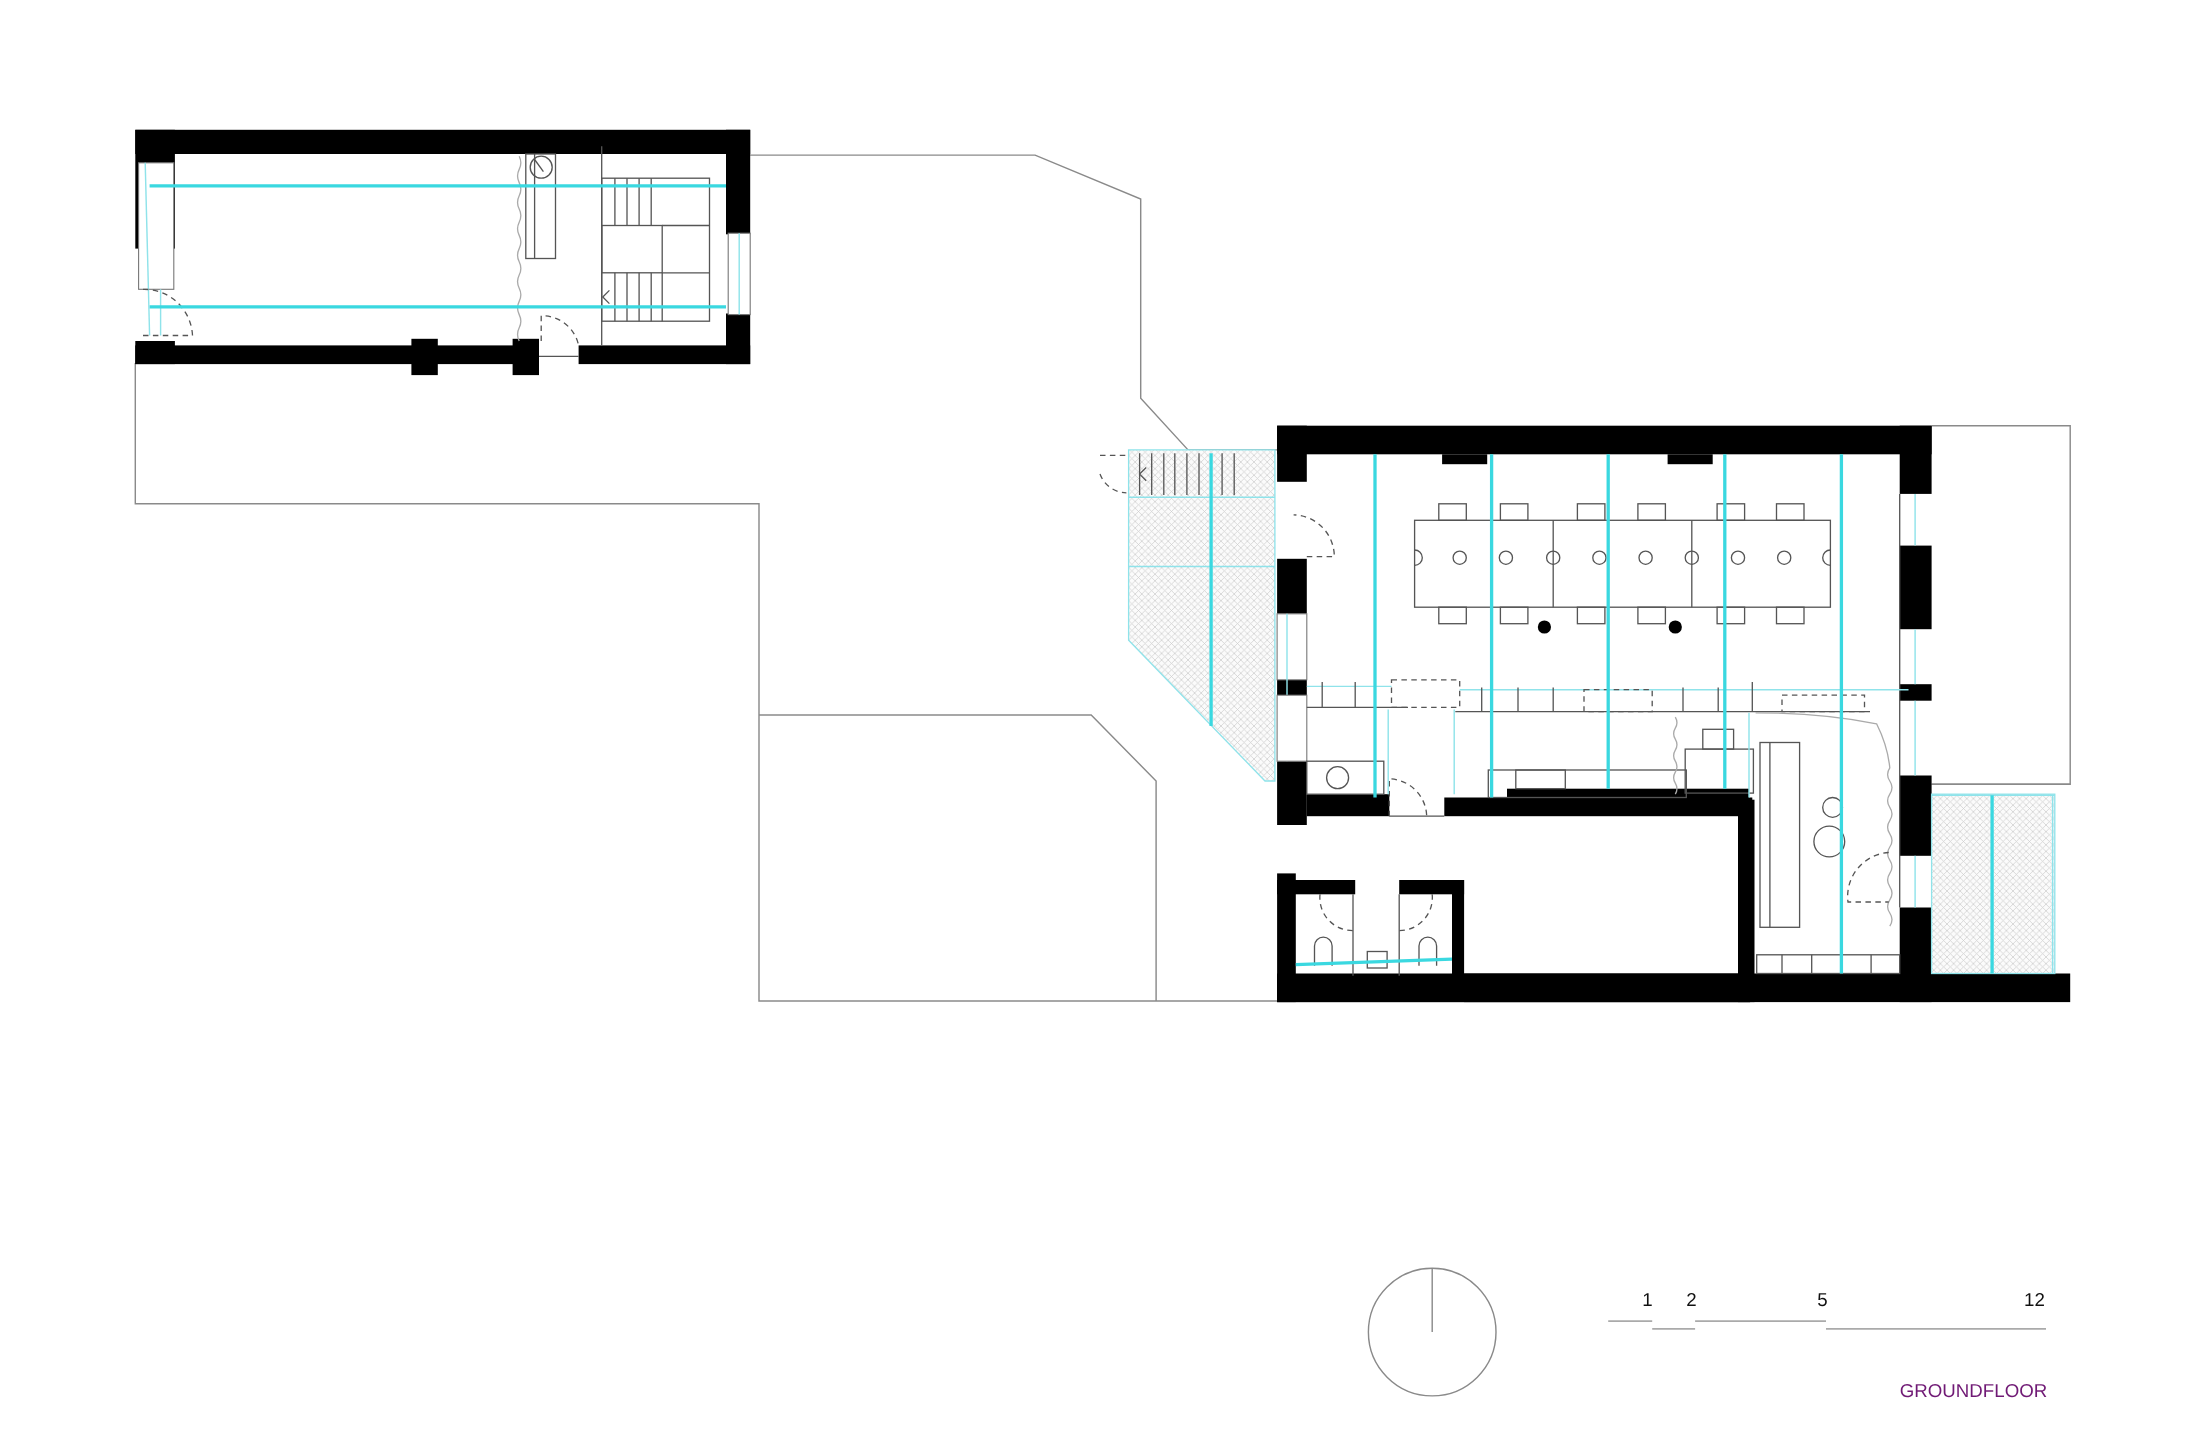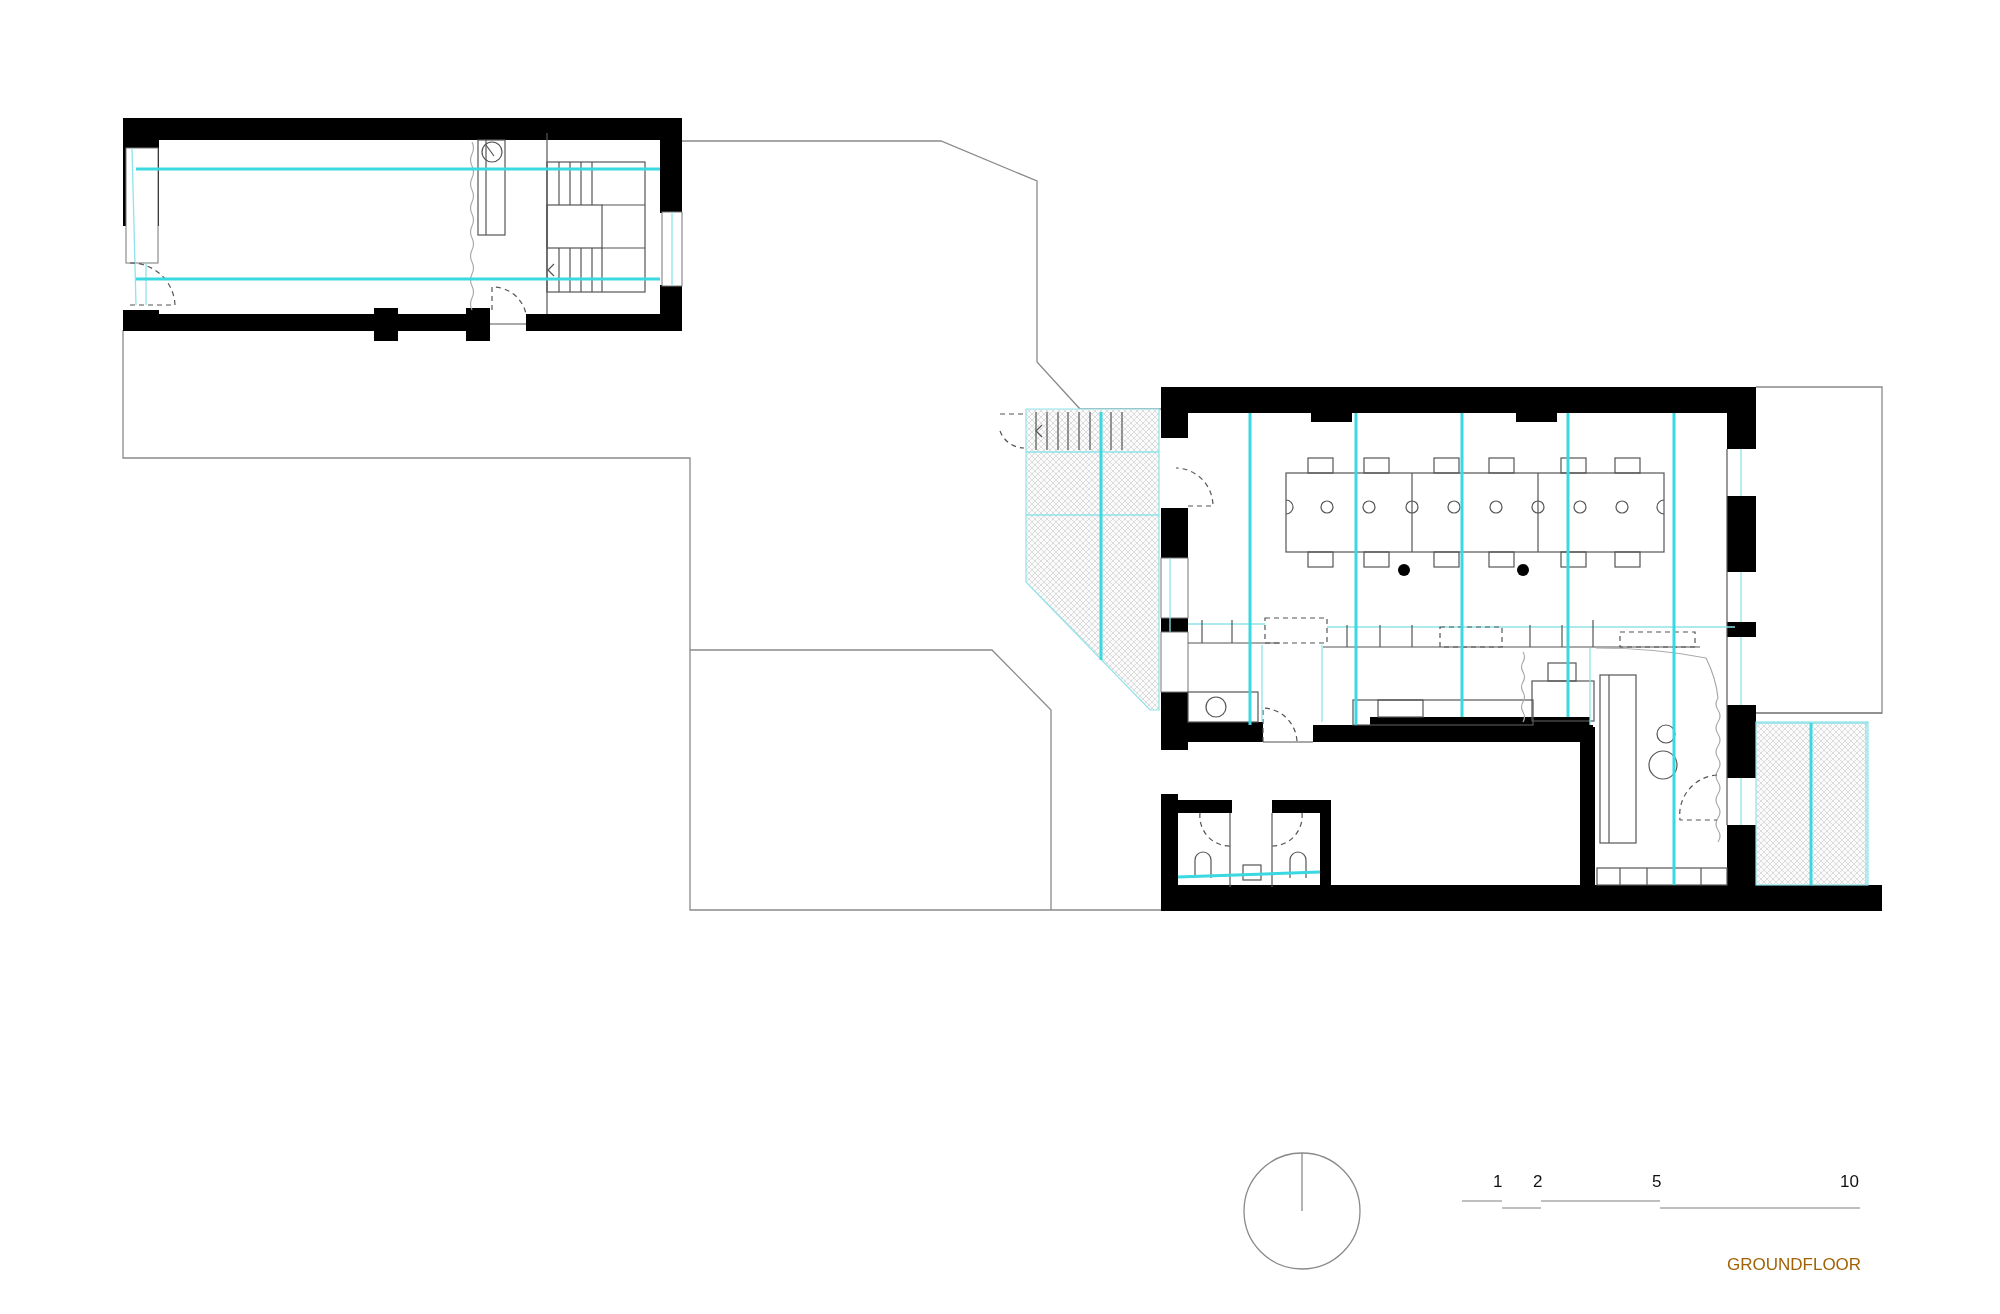--- a/index.html
+++ b/index.html
@@ -9,21 +9,21 @@
   .lot { fill: none; stroke: #8a8a8a; stroke-width: 1.3; }
   .wall { fill: #000; }
   .thin { fill: none; stroke: #555; stroke-width: 1.2; }
   .thin-w { fill: #fff; stroke: #555; stroke-width: 1.2; }
   .dash { fill: none; stroke: #555; stroke-width: 1.2; stroke-dasharray: 5 4; }
   .wavy { fill: none; stroke: #aaa; stroke-width: 1.2; }
   .cyan { stroke: #3ad8e0; stroke-width: 3; fill: none; }
   .cyan-thin { stroke: #8fe3ea; stroke-width: 1.3; fill: none; }
   .hatch { fill: url(#hatch); stroke: #8fe3ea; stroke-width: 1.2; }
   .glass { fill: #fff; stroke: #777; stroke-width: 1; }
-  .label { position: absolute; font-size: 17px; color: #a16207; white-space: nowrap; }
+  .label { position: absolute; font-size: 17px; color: #701a75; white-space: nowrap; }
   .scale-num { position: absolute; font-size: 17px; color: #111; }
 </style>
 </head>
 <body>
 
 <svg class="plan" viewBox="0 0 2000 1314" xmlns="http://www.w3.org/2000/svg">
   <defs>
     <pattern id="hatch" width="6" height="6" patternUnits="userSpaceOnUse">
       <rect width="6" height="6" fill="#fbfbfb"></rect>
       <path d="M0 6 L6 0 M0 0 L6 6" stroke="#cfcfcf" stroke-width="0.7"></path>
@@ -272,15 +272,15 @@
     <line x1="1462" y1="1201" x2="1502" y2="1201"></line>
     <line x1="1502" y1="1208" x2="1541" y2="1208"></line>
     <line x1="1541" y1="1201" x2="1660" y2="1201"></line>
     <line x1="1660" y1="1208" x2="1860" y2="1208"></line>
   </g>
 </svg>
 
 <span class="scale-num" style="left:1493px; top:1172px;">1</span>
 <span class="scale-num" style="left:1533px; top:1172px;">2</span>
 <span class="scale-num" style="left:1652px; top:1172px;">5</span>
-<span class="scale-num" style="left:1840px; top:1172px;">10</span>
+<span class="scale-num" style="left:1840px; top:1172px;">12</span>
 
 <span class="label" style="left:1727px; top:1255px;">GROUNDFLOOR</span>
 
 </body></html>

